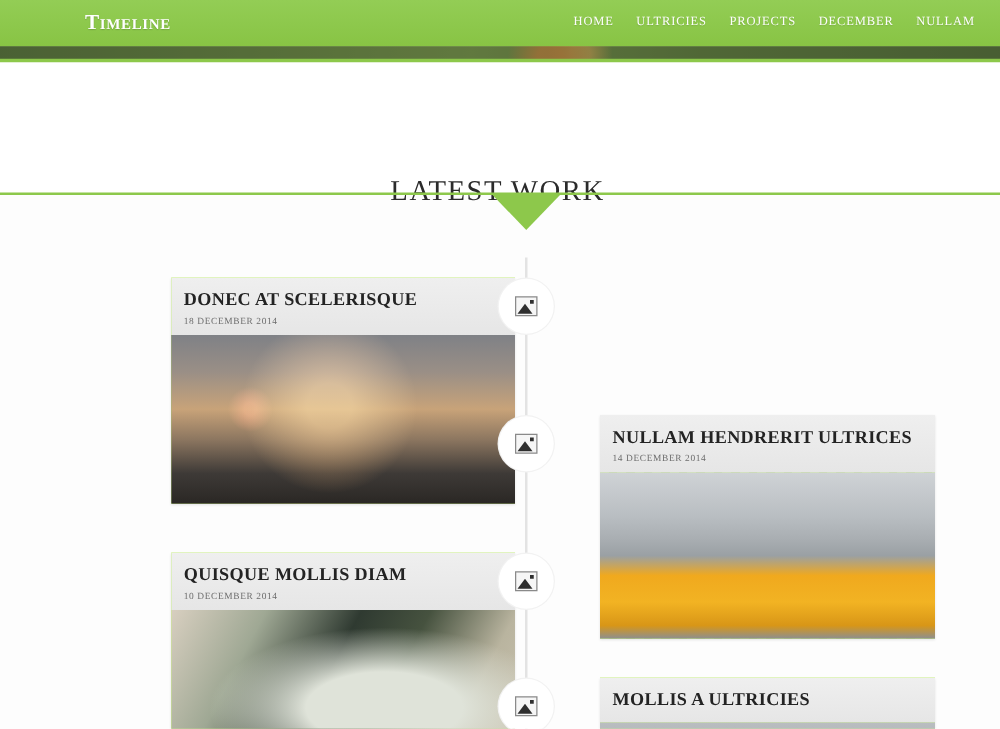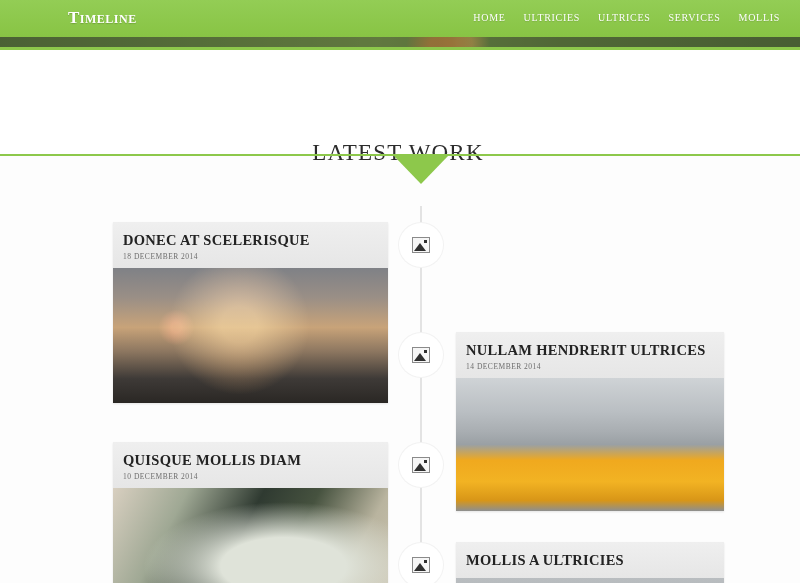--- a/index.html
+++ b/index.html
@@ -133,20 +133,21 @@
     position:absolute; right:2px; top:2px;
     width:3px; height:3px; background:#2f2f2f;
   }
 
   
   .card{
     position:absolute;
     background:#bef264;
     box-shadow:0 1px 2px rgba(0,0,0,0.10);
     overflow:hidden;
+    margin-left:24px;
   }
   .card-head{
     padding:10px 0 6px 10px;
     background:linear-gradient(to bottom,#efefef,#e6e6e6);
   }
   .card-title{
     font-family:"Liberation Serif", serif;
     font-size:14.5px;
     font-weight:bold;
     color:#232323;
@@ -192,23 +193,23 @@
 </style>
 </head>
 <body>
 
 <div class="navbar">
   <div class="nav-inner">
     <div class="brand">Timeline</div>
     <div class="nav-links">
       <a class="nav-link" href="#">HOME</a>
       <a class="nav-link" href="#">ULTRICIES</a>
-      <a class="nav-link" href="#">ULTRICES</a>
-      <a class="nav-link" href="#">SERVICES</a>
-      <a class="nav-link" href="#">MOLLIS</a>
+      <a class="nav-link" href="#">PROJECTS</a>
+      <a class="nav-link" href="#">DECEMBER</a>
+      <a class="nav-link" href="#">NULLAM</a>
     </div>
   </div>
 </div>
 
 <div class="hero">
   <div class="hero-img"></div>
   <div class="hero-tint"></div>
 </div>
 <div class="hero-rule"></div>
 

